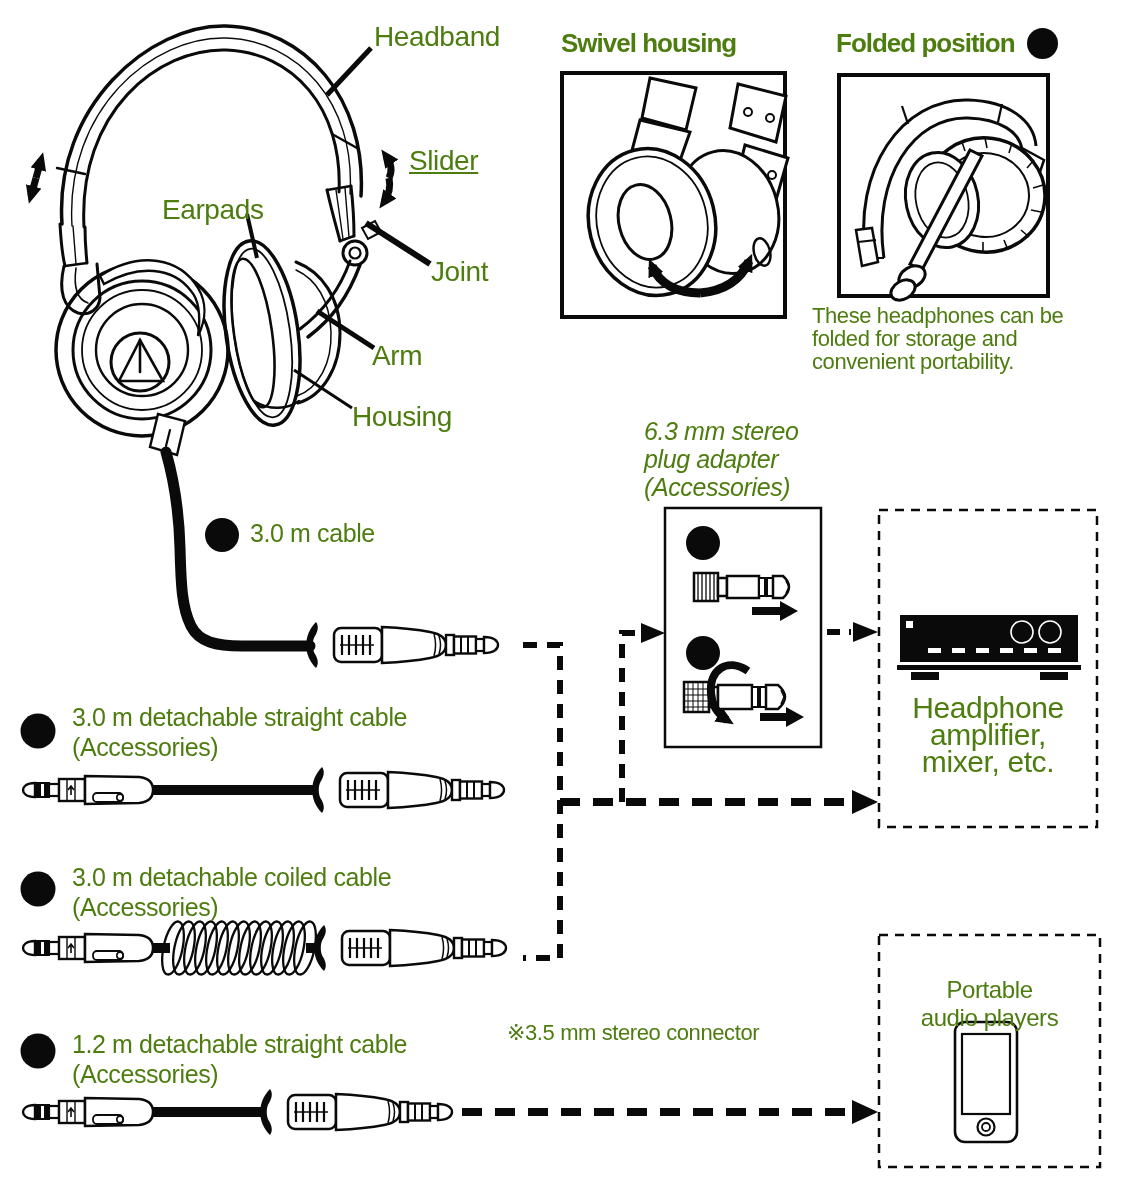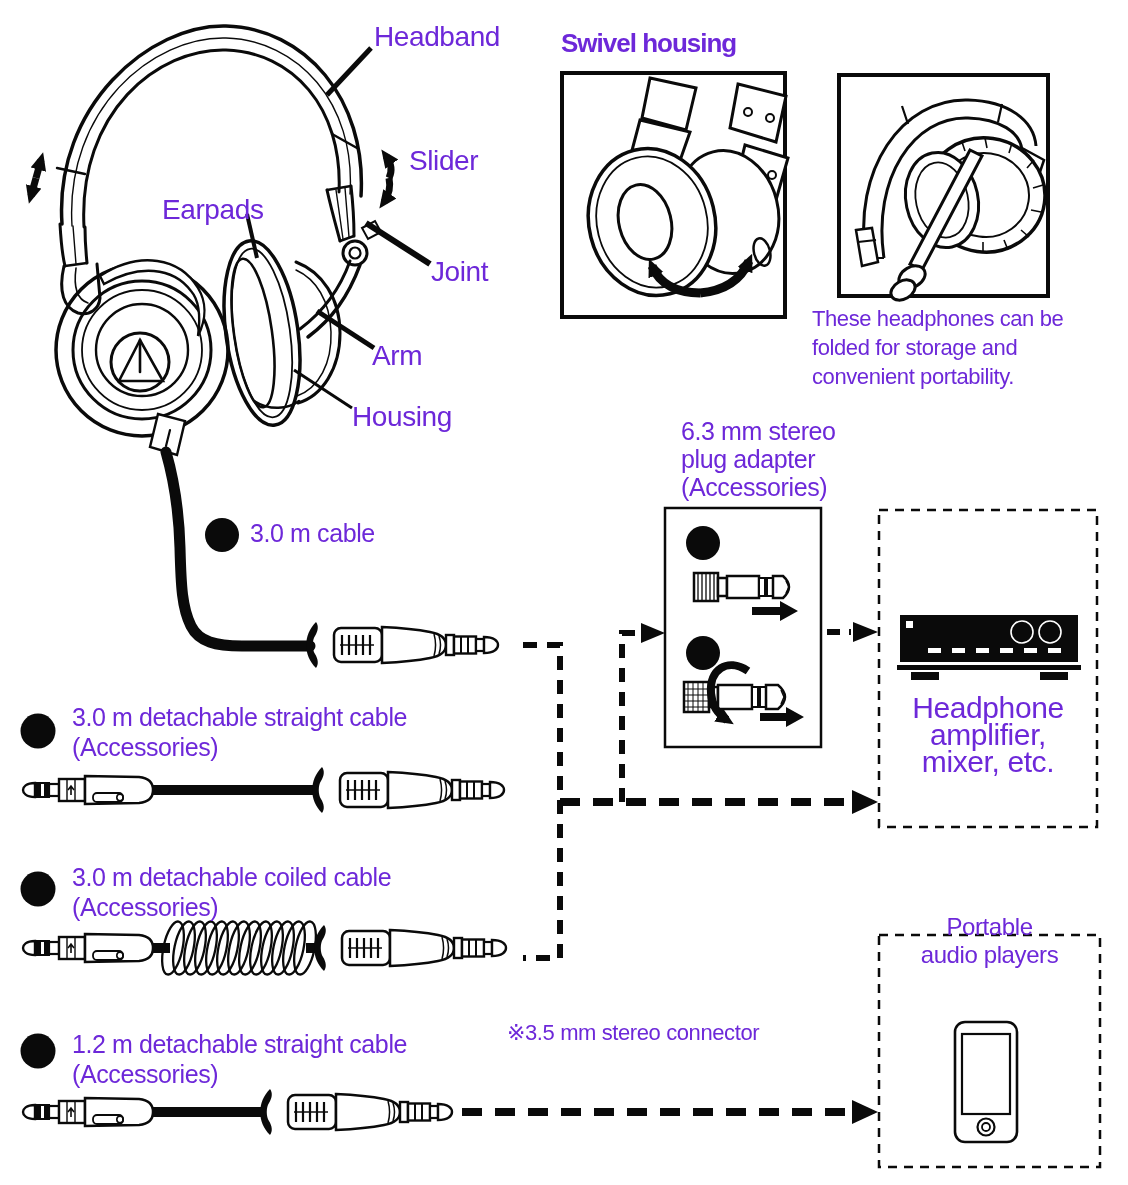--- a/index.html
+++ b/index.html
@@ -1,23 +1,23 @@
 <!DOCTYPE html>
 <html><head>
 <meta charset="utf-8">
 <style>
   html,body{margin:0;padding:0;background:#fff;}
   .stage{position:relative;width:1128px;height:1185px;background:#fff;overflow:hidden;
-         font-family:"Liberation Sans","DejaVu Sans",sans-serif;color:#6d28d9;}
+         font-family:"Liberation Sans","DejaVu Sans",sans-serif;color:#4d7c0f;}
   .stage svg{position:absolute;left:0;top:0;}
   .txt{position:absolute;white-space:pre-line;letter-spacing:-0.4px;}
   .part-label{font-size:28px;line-height:30px;}
   .title{font-size:26px;font-weight:bold;letter-spacing:-1px;display:flex;align-items:center;}
   .title-dot{width:31px;height:31px;border-radius:50%;background:#0a0a0a;margin-left:12px;display:inline-block;}
-  .note{font-size:22px;line-height:29px;width:270px;}
+  .note{font-size:22px;line-height:23px;width:270px;}
   .adapter-label{font-size:25px;line-height:28px;}
   .cable-label{font-size:25px;line-height:30px;}
   .box-label{font-size:30px;line-height:27px;text-align:center;}
   .portable-label{font-size:24px;line-height:28px;text-align:center;}
   .footnote{font-size:22px;line-height:26px;margin-top:11px;}
 </style>
 </head>
 <body>
 
 <div class="stage">
@@ -276,38 +276,42 @@
   </g>
   <g fill="#0a0a0a">
     <polygon points="852,790 878,802 852,814"></polygon>
     <polygon points="641,623 665,633 641,643"></polygon>
     <polygon points="853,622 878,632 853,642"></polygon>
     <polygon points="852,1100 878,1112 852,1124"></polygon>
   </g>
 </svg>
 
 <div class="txt part-label" style="left:374px;top:22px;">Headband</div>
-<div class="txt part-label" style="left:409px;top:146px;">Slider</div>
+<div class="txt part-label" style="left:409px;top:146px;text-decoration:underline;">Slider</div>
 <div class="txt part-label" style="left:162px;top:195px;">Earpads</div>
 <div class="txt part-label" style="left:431px;top:257px;">Joint</div>
 <div class="txt part-label" style="left:372px;top:341px;">Arm</div>
 <div class="txt part-label" style="left:352px;top:402px;">Housing</div>
 
 <div class="txt title" style="left:561px;top:28px;">
   <span>Swivel housing</span>
 </div>
+<div class="txt title" style="left:836px;top:28px;">
+  <span>Folded position</span>
+  <span class="title-dot"></span>
+</div>
 <div class="txt note" style="left:812px;top:304px;">These headphones can be folded for storage and convenient portability.</div>
 
-<div class="txt adapter-label" style="left:681px;top:417px;">6.3 mm stereo
+<div class="txt adapter-label" style="left:644px;top:417px;font-style:italic;">6.3 mm stereo
 plug adapter
 (Accessories)</div>
 
 <div class="txt box-label" style="left:881px;top:694px;width:214px;">Headphone amplifier,
 mixer, etc.</div>
-<div class="txt portable-label" style="left:880px;top:913px;width:219px;text-align:center;">Portable
+<div class="txt portable-label" style="left:880px;top:976px;width:219px;text-align:center;">Portable
 audio players</div>
 
 <div class="txt cable-label" style="left:250px;top:518px;">3.0 m cable</div>
 <div class="txt cable-label" style="left:72px;top:702px;">3.0 m detachable straight cable
 (Accessories)</div>
 <div class="txt cable-label" style="left:72px;top:862px;">3.0 m detachable coiled cable
 (Accessories)</div>
 <div class="txt cable-label" style="left:72px;top:1029px;">1.2 m detachable straight cable
 (Accessories)</div>
 

